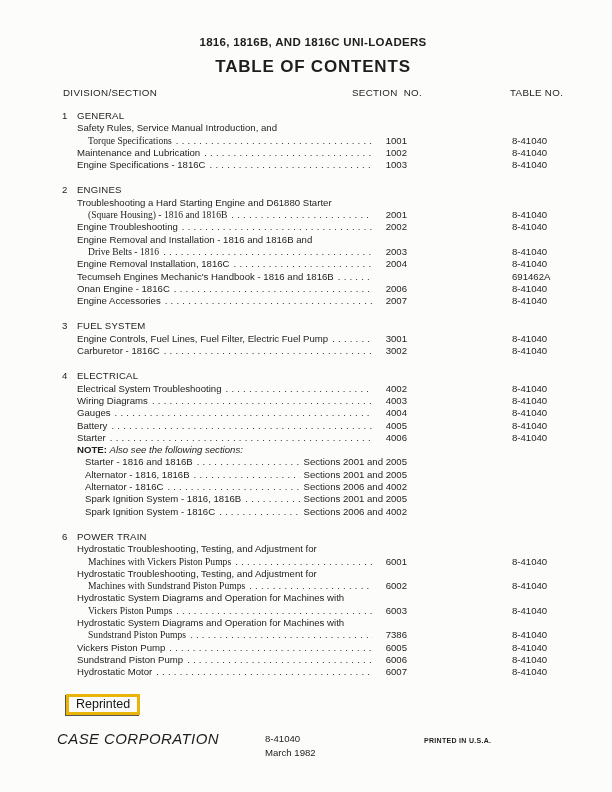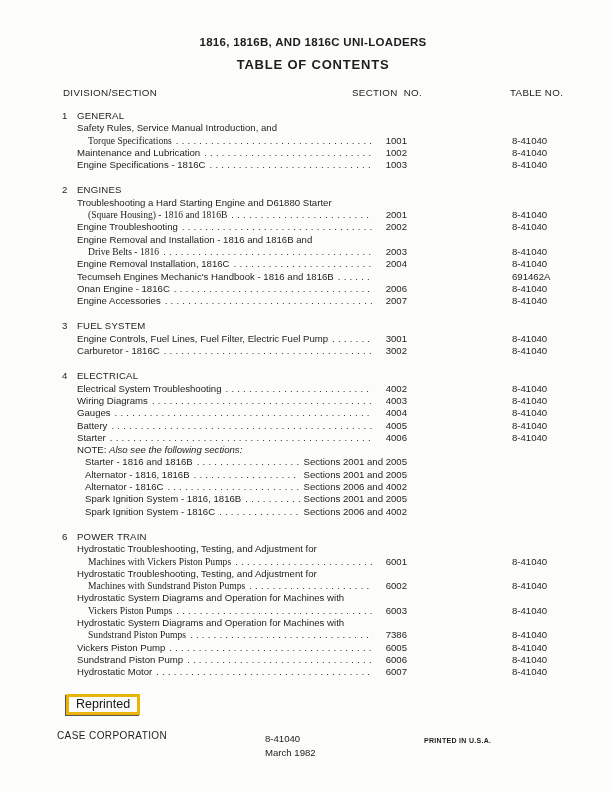--- a/index.html
+++ b/index.html
@@ -11,54 +11,54 @@
     font-family:"Liberation Sans","DejaVu Sans",sans-serif;
     color:#1e1e1e;
     overflow:hidden;
   }
   .doc-title1 {
     position:absolute; top:36px; left:14px; right:0;
     text-align:center; font-size:11.5px; font-weight:bold; letter-spacing:0.3px;
   }
   .doc-title2 {
     position:absolute; top:57px; left:14px; right:0;
-    text-align:center; font-size:13px; font-weight:bold; letter-spacing:0.8px;
+    text-align:center; font-size:17px; font-weight:bold; letter-spacing:0.8px;
   }
   .col-headers { position:absolute; top:87px; left:0; right:0; font-size:9.8px; letter-spacing:0.3px; }
   .col-division { position:absolute; left:63px; }
   .col-section  { position:absolute; left:352px; word-spacing:3px; }
   .col-form     { position:absolute; left:510px; }
 
   .toc-body { position:absolute; top:110px; left:0; right:0; }
   .division-block { margin-bottom:13px; }
   .row { position:relative; padding-left:62px; font-size:9.6px; line-height:12.3px; }
   .main { width:345px; display:flex; align-items:baseline; }
   .div-num { display:inline-block; width:15px; flex:0 0 15px; }
   .div-name { white-space:nowrap; letter-spacing:0.2px; }
   .entry-text { white-space:nowrap; margin-left:15px; }
   .entry-text.cont { margin-left:26px;font-family:Liberation Serif, serif; }
   .note-line { margin-left:15px; white-space:nowrap; }
-  .note-label { font-weight:normal; }
+  .note-label { font-weight:bold; }
   .note-text { font-style:italic; }
   .noteref-text { white-space:nowrap; margin-left:23px; }
   .dots {
     flex:1 1 auto; overflow:hidden; white-space:nowrap;
     margin:0 4px; letter-spacing:3.2px; color:#2a2a2a;
   }
   .sec { white-space:nowrap; text-align:right; }
   .sec.fixed { min-width:30px; }
   .formno { position:absolute; left:512px; top:0; font-size:9.6px; }
 
   .stamp {
     position:absolute; left:66px; top:694px;
     border:3px solid #eab308; padding:0 7px 1px 7px;
     font-size:12.5px; color:#161616; background:#fcfcfa;
     box-shadow:-1px 1px 0 #555;
   }
-  .footer-company { position:absolute; left:57px; top:730px; font-size:10px; letter-spacing:0.4px; }
+  .footer-company { position:absolute; left:57px; top:730px; font-size:15px; letter-spacing:0.4px;font-style:italic; }
   .footer-center { position:absolute; left:265px; top:732px; font-size:9.6px; line-height:13.5px; }
   .footer-printed { position:absolute; left:424px; top:737px; font-size:7px; font-weight:bold; letter-spacing:0.3px; }
 </style>
 </head>
 <body>
 
 <div class="page">
 
   <div class="doc-title1">1816, 1816B, AND 1816C UNI-LOADERS</div>
   <div class="doc-title2">TABLE OF CONTENTS</div>

